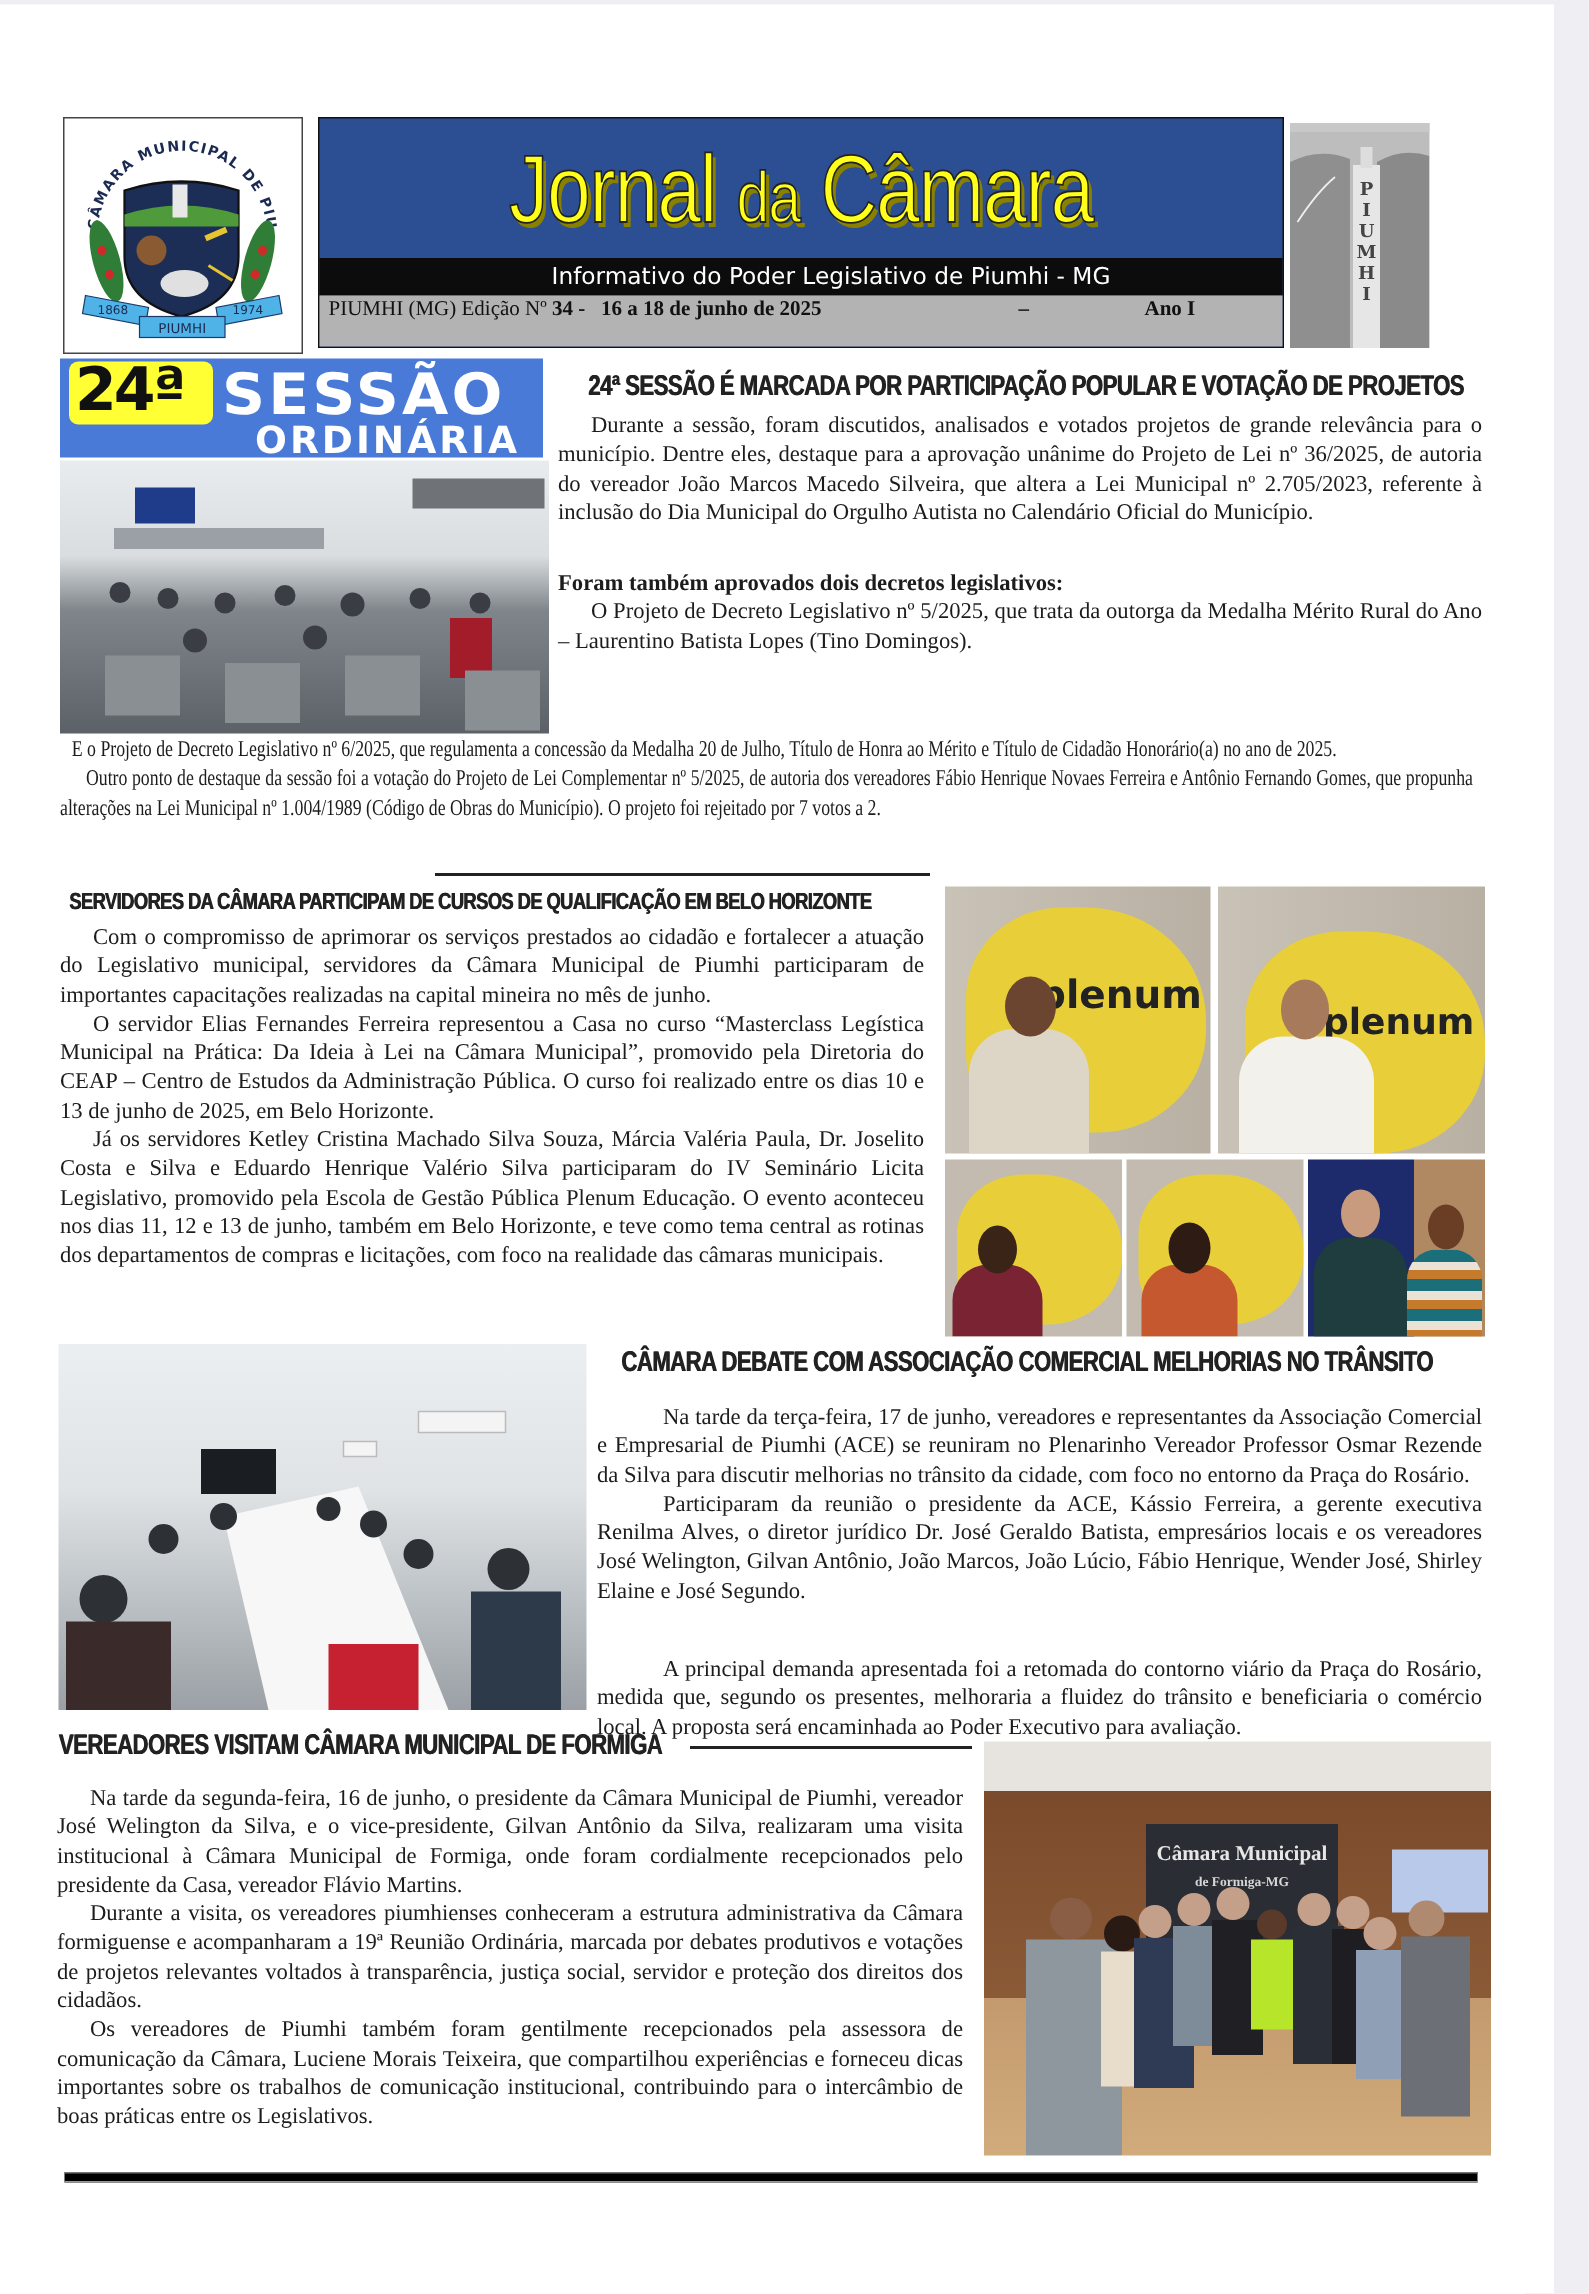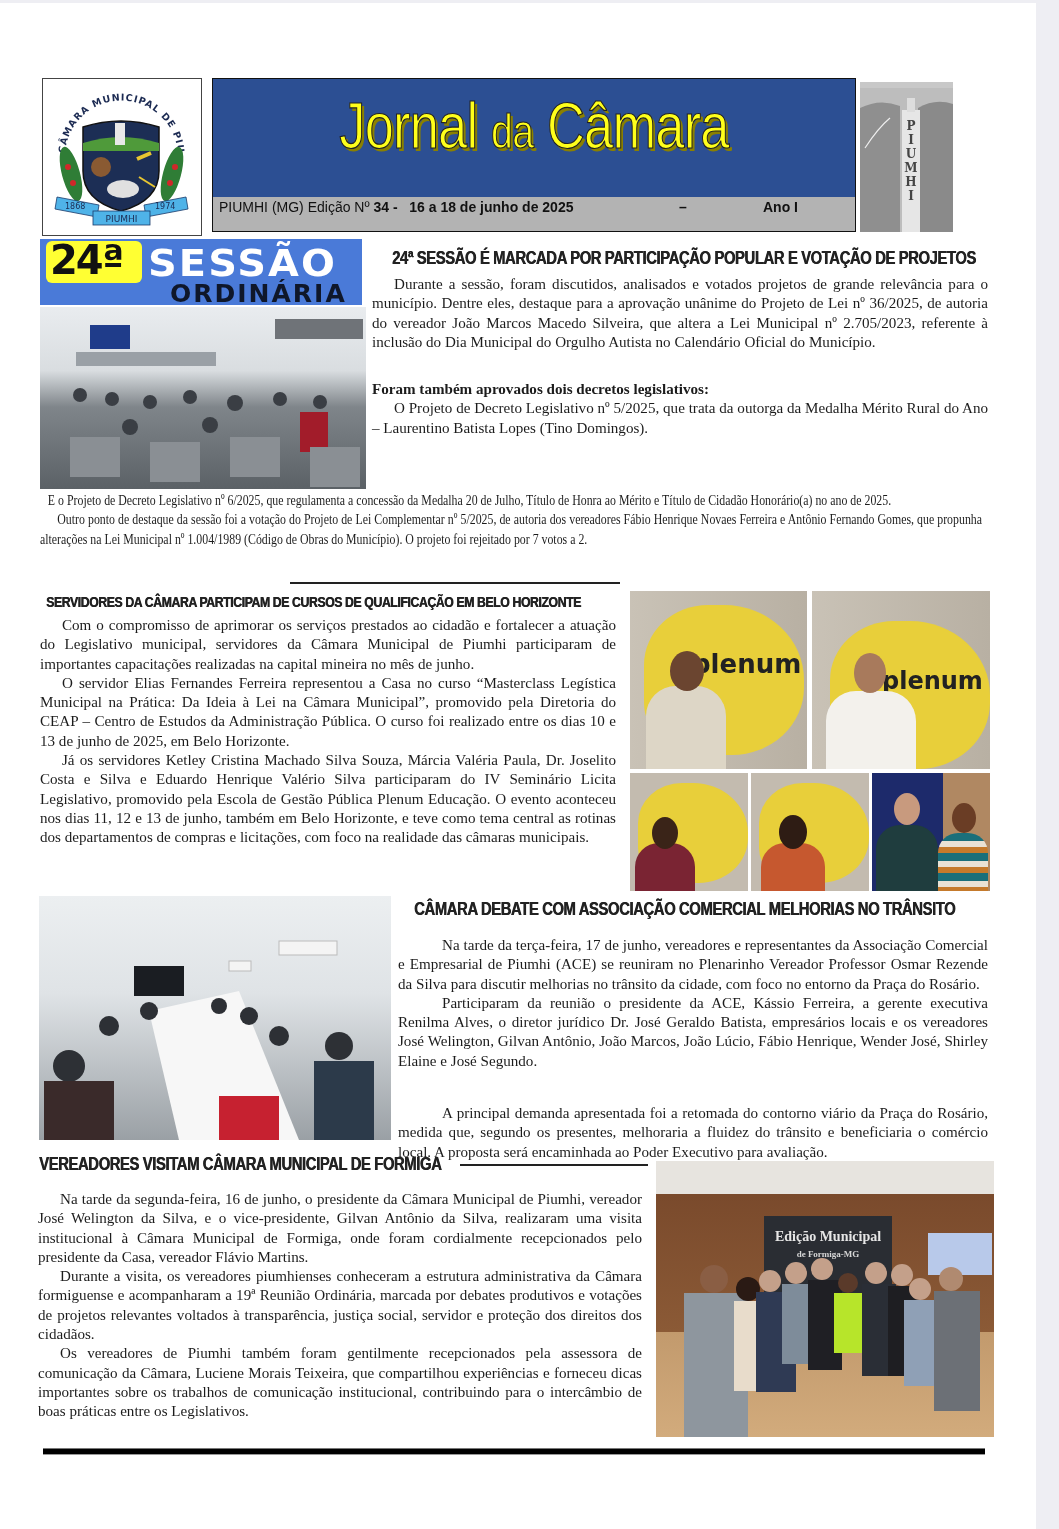--- a/index.html
+++ b/index.html
@@ -12,21 +12,21 @@
   .logo-box { left: 42px; top: 75px; width: 160px; height: 158px; border: 1.5px solid #444; background: #fff; }
   .title-block { left: 212px; top: 75px; width: 644px; height: 154px; border: 1.5px solid #111; background: #2c4f93; }
   .title-main { position: absolute; left: 0; right: 0; top: 2px; height: 90px; text-align: center;
     font-family: "Liberation Sans", sans-serif; font-size: 64px; color: #ffff1a; letter-spacing: -1px;
     transform: scaleX(0.82); transform-origin: center top;
     -webkit-text-stroke: 1.2px #222; text-shadow: 3px 3px 0 #8a8000; line-height: 90px; }
   .title-main .small { font-size: 48px; }
   .subtitle-bar { position: absolute; left: 0; right: 0; top: 93px; height: 25px; background: #0c0c0c; color: #fff;
     font-family: "DejaVu Sans", sans-serif; font-size: 15.5px; text-align: center; line-height: 25px; padding-left: 40px; }
   .edition-bar { position: absolute; left: 0; right: 0; top: 118px; bottom: 0; background: #b3b3b3;
-    font-family: Liberation Sans, sans-serif; font-size: 14px; color: #111; padding: 2px 6px; white-space: nowrap; }
+    font-family: Liberation Serif, serif; font-size: 14px; color: #111; padding: 2px 6px; white-space: nowrap; }
   .edition-bar b { font-weight: bold; }
   .ed-dash { position: absolute; left: 466px; top: 2px; font-weight: bold; }
   .ed-year { position: absolute; left: 550px; top: 2px; font-weight: bold; }
   .piumhi-img { left: 860px; top: 79px; width: 93px; height: 150px; background: #cfcfcf; border-top: 6px solid #c8c8c8; overflow: hidden; }
 
   
   .hl { font-family: "Liberation Sans", sans-serif; font-weight: bold; color: #222; letter-spacing: -0.5px;
     transform: scaleX(0.78); transform-origin: left center; white-space: nowrap; text-shadow: 0.6px 0 0 #222; }
   .body-text { font-size: 15.1px; line-height: 19.3px; text-align: justify; color: #1c1c1c; }
   .body-text p { text-indent: 22px; }
@@ -74,20 +74,21 @@
       <text x="78.5" y="143" text-anchor="middle" font-family="DejaVu Sans, sans-serif" font-size="9" fill="#1b2a52">PIUMHI</text>
     </svg>
   </div>
 
   <div class="abs title-block">
     <div class="title-main">
       <span>Jornal</span>
       <span class="small">da</span>
       <span>Câmara</span>
     </div>
+    <div class="subtitle-bar">Informativo do Poder Legislativo de Piumhi - MG</div>
     <div class="edition-bar">
       <span>PIUMHI (MG) Edição Nº</span>
       <b>34 -</b>
       &nbsp;&nbsp;<b>16 a 18 de junho de 2025</b>
       <span class="ed-dash">–</span>
       <span class="ed-year">Ano I</span>
     </div>
   </div>
 
   <div class="abs piumhi-img">
@@ -104,21 +105,21 @@
       <text x="51" y="84" text-anchor="middle" font-family="DejaVu Serif, serif" font-weight="bold" font-size="12" fill="#444">M</text>
       <text x="51" y="98" text-anchor="middle" font-family="DejaVu Serif, serif" font-weight="bold" font-size="12" fill="#444">H</text>
       <text x="51" y="112" text-anchor="middle" font-family="DejaVu Serif, serif" font-weight="bold" font-size="12" fill="#444">I</text>
     </svg>
   </div>
 
   <div class="abs" style="left:40px; top:236px; width:322px; height:66px; background:#4a7ad8; overflow:hidden;">
     <div class="abs" style="left:6px; top:2px; width:96px; height:42px; background:#ffff33; border-radius:6px;"></div>
     <div class="abs" style="left:10px; top:-2px; font-family:'DejaVu Sans',sans-serif; font-weight:bold; font-size:40px; color:#111; letter-spacing:-2px;">24ª</div>
     <div class="abs" style="left:108px; top:2px; font-family:'DejaVu Sans',sans-serif; font-weight:bold; font-size:38px; color:#fff; letter-spacing:2px; transform:scaleX(1.05); transform-origin:left;">SESSÃO</div>
-    <div class="abs" style="left:130px; top:40px; font-family:'DejaVu Sans',sans-serif; font-weight:bold; font-size:25px; color:#0f172a; letter-spacing:2px;">ORDINÁRIA</div>
+    <div class="abs" style="left:130px; top:40px; font-family:'DejaVu Sans',sans-serif; font-weight:bold; font-size:25px; color:#ffffff; letter-spacing:2px;">ORDINÁRIA</div>
   </div>
 
   <div class="abs photo" style="left:40px; top:304px; width:326px; height:182px; background:linear-gradient(180deg,#e9ecef 0%,#d9dde0 35%,#7f858a 55%,#5b6166 100%);">
     <svg width="326" height="182" viewBox="0 0 326 182">
       <rect x="50" y="18" width="40" height="24" fill="#1f3c8a"></rect>
       <rect x="235" y="12" width="88" height="20" fill="#6f7378"></rect>
       <rect x="36" y="45" width="140" height="14" fill="#9aa0a6"></rect>
       <g fill="#3a3e44">
         <circle cx="40" cy="88" r="7"></circle>
           <circle cx="72" cy="92" r="7"></circle>
@@ -226,21 +227,21 @@
   <div class="abs rule" style="left:460px; top:1161px; width:188px;"></div>
 
   <div class="abs body-text" style="left:38px; top:1187px; width:604px;">
     <p>Na tarde da segunda-feira, 16 de junho, o presidente da Câmara Municipal de Piumhi, vereador José Welington da Silva, e o vice-presidente, Gilvan Antônio da Silva, realizaram uma visita institucional à Câmara Municipal de Formiga, onde foram cordialmente recepcionados pelo presidente da Casa, vereador Flávio Martins.</p>
     <p>Durante a visita, os vereadores piumhienses conheceram a estrutura administrativa da Câmara formiguense e acompanharam a 19ª Reunião Ordinária, marcada por debates produtivos e votações de projetos relevantes voltados à transparência, justiça social, servidor e proteção dos direitos dos cidadãos.</p>
     <p>Os vereadores de Piumhi também foram gentilmente recepcionados pela assessora de comunicação da Câmara, Luciene Morais Teixeira, que compartilhou experiências e forneceu dicas importantes sobre os trabalhos de comunicação institucional, contribuindo para o intercâmbio de boas práticas entre os Legislativos.</p>
   </div>
 
   <div class="abs photo" style="left:656px; top:1158px; width:338px; height:276px; background:linear-gradient(180deg,#e7e4df 0%,#e7e4df 12%,#7a4a2c 12%,#8b5a36 62%,#c29a6d 62%,#d2ab7c 100%);">
     <div class="abs" style="left:108px; top:55px; width:128px; height:90px; background:#2a2d33;"></div>
-    <div class="abs" style="left:112px; top:68px; width:120px; text-align:center; color:#e6e6e6; font-family:'Liberation Serif',serif; font-weight:bold; font-size:14px;">Edição Municipal</div>
+    <div class="abs" style="left:112px; top:68px; width:120px; text-align:center; color:#e6e6e6; font-family:'Liberation Serif',serif; font-weight:bold; font-size:14px;">Câmara Municipal</div>
     <div class="abs" style="left:112px; top:88px; width:120px; text-align:center; color:#d6d6d6; font-family:'Liberation Serif',serif; font-weight:bold; font-size:9px;">de Formiga-MG</div>
     <div class="abs" style="left:272px; top:72px; width:64px; height:42px; background:#b8c9ea;"></div>
     <svg class="abs" style="left:0; top:0;" width="338" height="276" viewBox="0 0 338 276">
       <g>
         <circle cx="58" cy="118" r="14" fill="#8a5e44"></circle>
           <rect x="28" y="132" width="64" height="144" fill="#8e969e"></rect>
         <circle cx="92" cy="128" r="12" fill="#2a1a14"></circle>
           <rect x="78" y="140" width="38" height="90" fill="#e8dccb"></rect>
         <circle cx="114" cy="120" r="11" fill="#c4a08a"></circle>
           <rect x="100" y="131" width="40" height="100" fill="#2f3a54"></rect>

